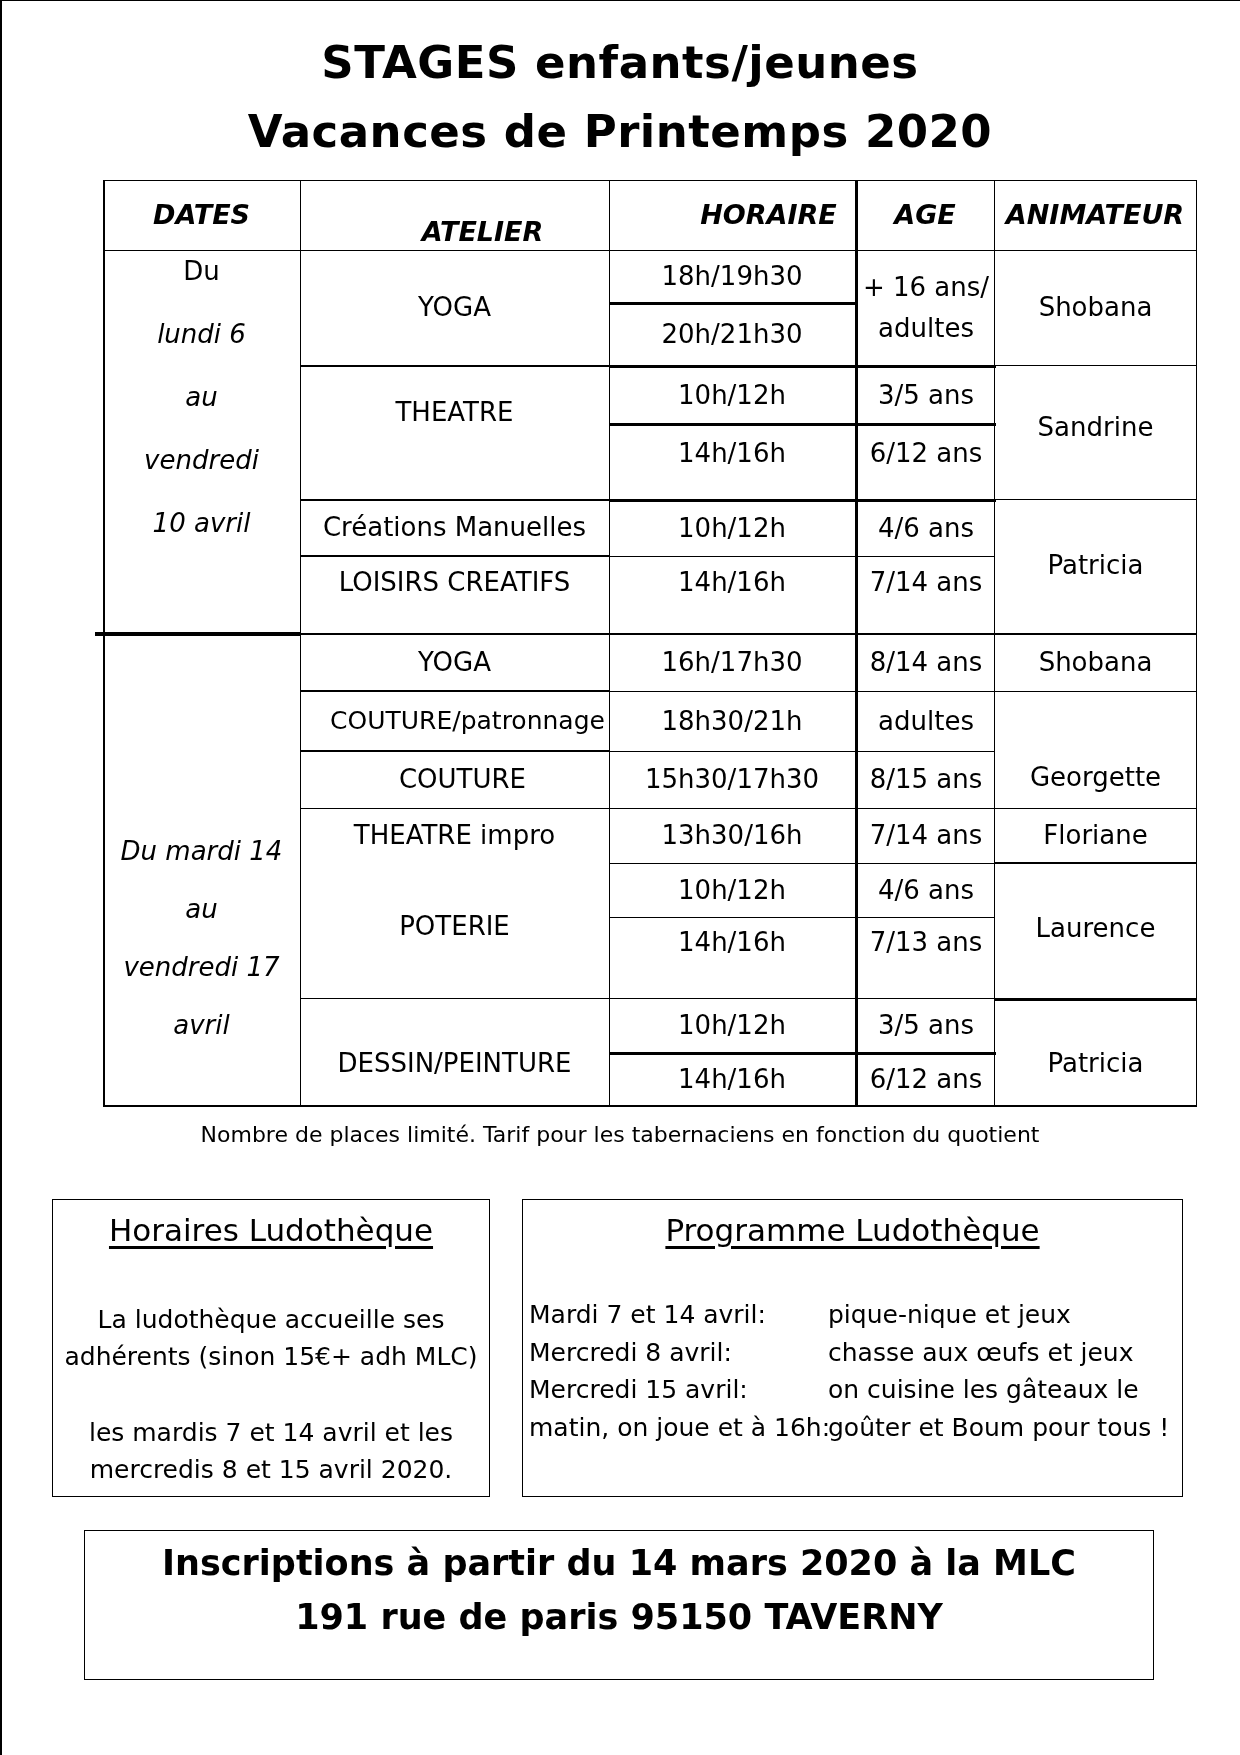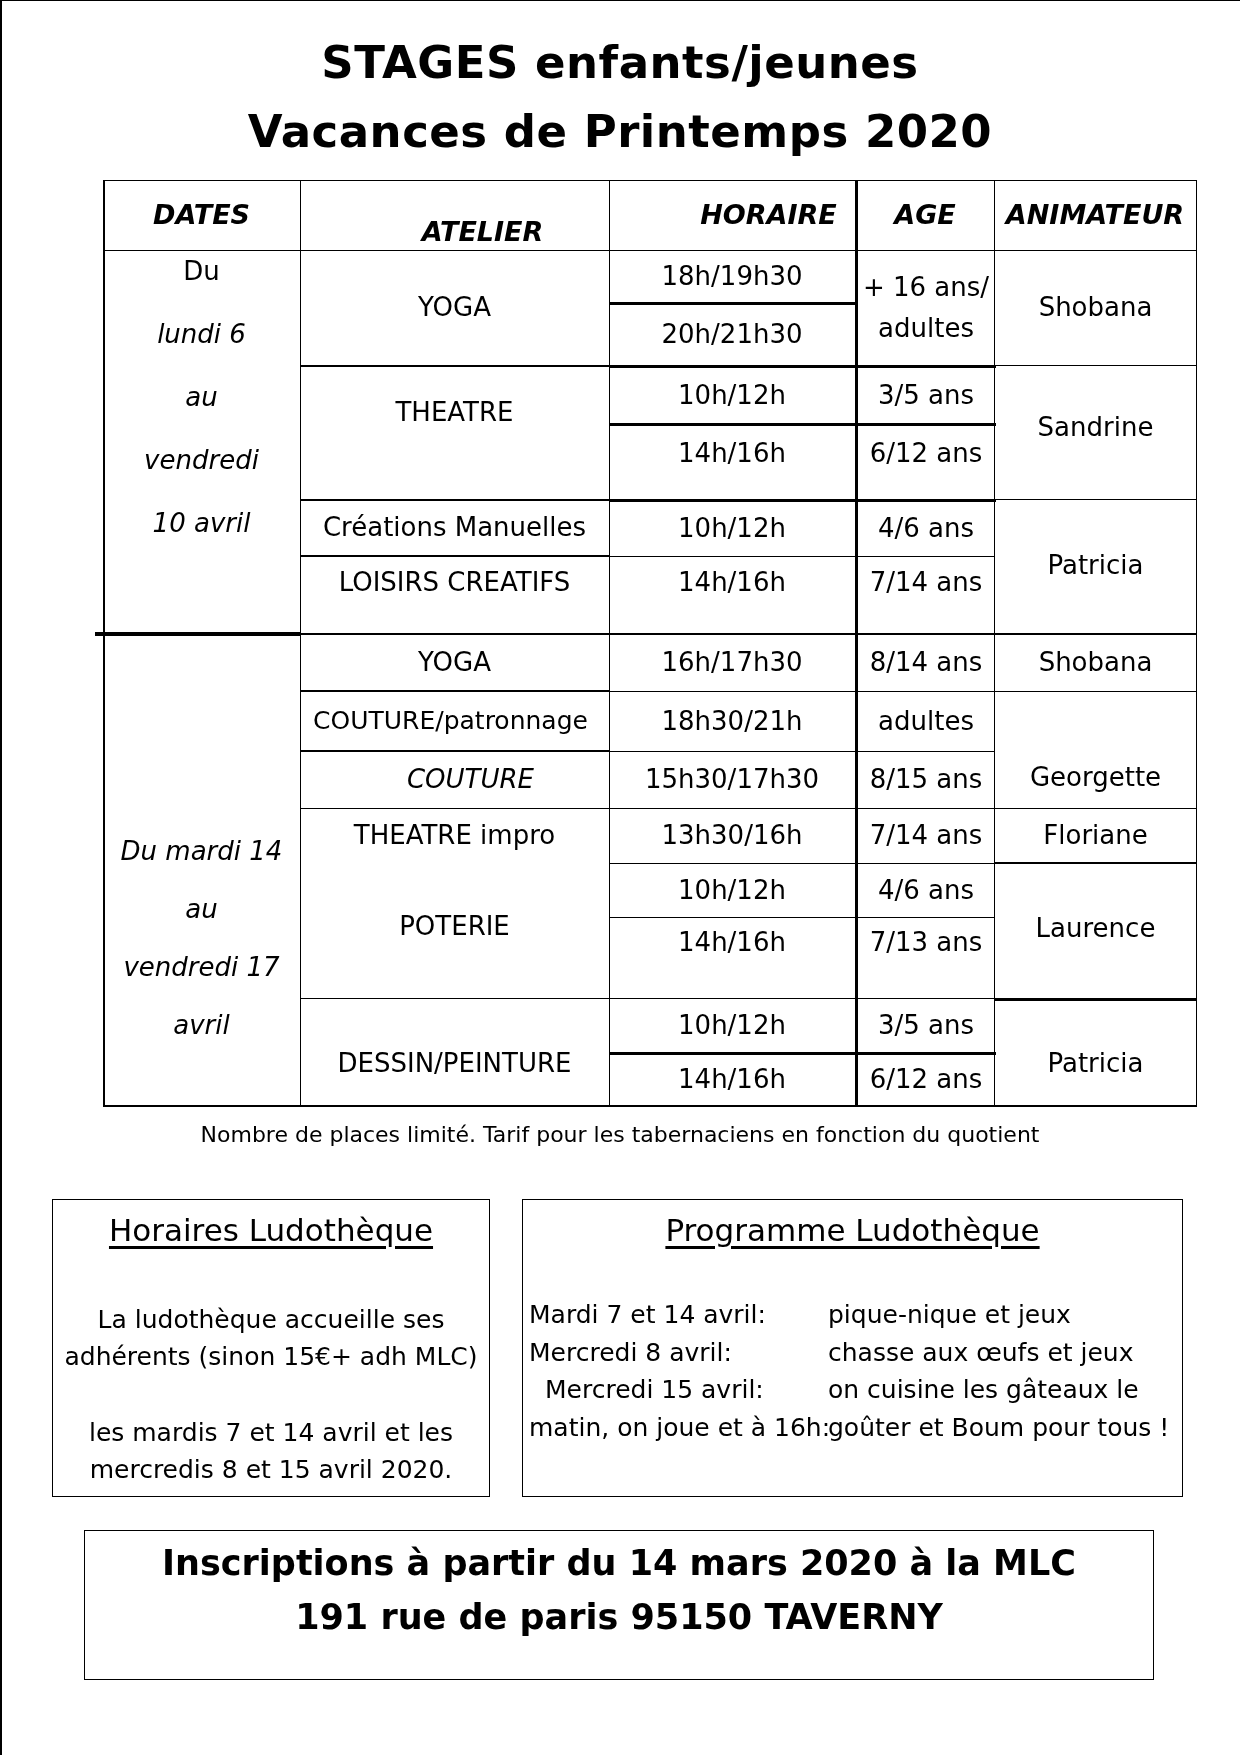--- a/index.html
+++ b/index.html
@@ -82,22 +82,22 @@
   <div class="hline thick" style="left:300px;top:690px;width:310px;height:2px;"></div>
   <div class="hline thick" style="left:300px;top:750px;width:310px;height:2px;"></div>
   <div class="hline" style="left:300px;top:808px;width:310px;"></div>
   <div class="hline" style="left:300px;top:998px;width:310px;"></div>
 
   <div class="cell" style="left:300px;top:251px;width:309px;height:114px;">YOGA</div>
   <div class="cell" style="left:300px;top:367px;width:309px;height:132px;padding-bottom:40px;">THEATRE</div>
   <div class="cell" style="left:300px;top:501px;width:309px;height:54px;">Créations Manuelles</div>
   <div class="cell" style="left:300px;top:557px;width:309px;height:76px;padding-bottom:24px;">LOISIRS CREATIFS</div>
   <div class="cell" style="left:300px;top:635px;width:309px;height:55px;">YOGA</div>
-  <div class="cell" style="left:296px;top:692px;width:309px;height:58px;font-size:25px;">COUTURE/patronnage</div>
-  <div class="cell" style="left:316px;top:752px;width:309px;height:56px;font-style:italic;">COUTURE</div>
+  <div class="cell" style="left:313px;top:692px;width:309px;height:58px;font-size:25px;">COUTURE/patronnage</div>
+  <div class="cell" style="left:308px;top:752px;width:309px;height:56px;">COUTURE</div>
   <div class="cell" style="left:300px;top:809px;width:309px;height:54px;">THEATRE impro</div>
   <div class="cell" style="left:300px;top:864px;width:309px;height:134px;padding-bottom:8px;">POTERIE</div>
   <div class="cell" style="left:300px;top:999px;width:309px;height:106px;padding-top:24px;">DESSIN/PEINTURE</div>
 
   <div class="hline thick" style="left:609px;top:302px;width:247px;height:3px;"></div>
   <div class="hline thick" style="left:609px;top:365px;width:387px;height:3px;"></div>
   <div class="hline thick" style="left:609px;top:423px;width:387px;height:3px;"></div>
   <div class="hline thick" style="left:609px;top:499px;width:387px;height:3px;"></div>
   <div class="hline" style="left:609px;top:556px;width:385px;"></div>
   <div class="hline thick" style="left:609px;top:633px;width:588px;height:2px;"></div>
@@ -165,21 +165,21 @@
   <div class="box-text" style="top:214px;">les mardis 7 et 14 avril et les</div>
   <div class="box-text" style="top:251px;">mercredis 8 et 15 avril 2020.</div>
 </div>
 
 <div class="box" style="left:522px;top:1199px;width:661px;height:298px;">
   <div class="box-title" style="top:12px;">Programme Ludothèque</div>
   <div class="prog-row" style="left:6px;top:100px;">Mardi 7 et 14 avril:</div>
   <div class="prog-row" style="left:305px;top:100px;">pique-nique et jeux</div>
   <div class="prog-row" style="left:6px;top:138px;">Mercredi 8 avril:</div>
   <div class="prog-row" style="left:305px;top:138px;">chasse aux œufs et jeux</div>
-  <div class="prog-row" style="left:22px;top:175px;">Mercredi 15 avril:</div>
+  <div class="prog-row" style="left:6px;top:175px;">Mercredi 15 avril:</div>
   <div class="prog-row" style="left:305px;top:175px;">on cuisine  les gâteaux le</div>
   <div class="prog-row" style="left:6px;top:213px;">matin, on joue et à 16h:</div>
   <div class="prog-row" style="left:305px;top:213px;">goûter et Boum pour tous !</div>
 </div>
 
 <div class="box" style="left:84px;top:1530px;width:1070px;height:150px;">
   <div class="footer-line" style="top:12px;">Inscriptions à partir du 14 mars 2020 à la MLC</div>
   <div class="footer-line" style="top:66px;">191 rue de paris 95150 TAVERNY</div>
 </div>
 

